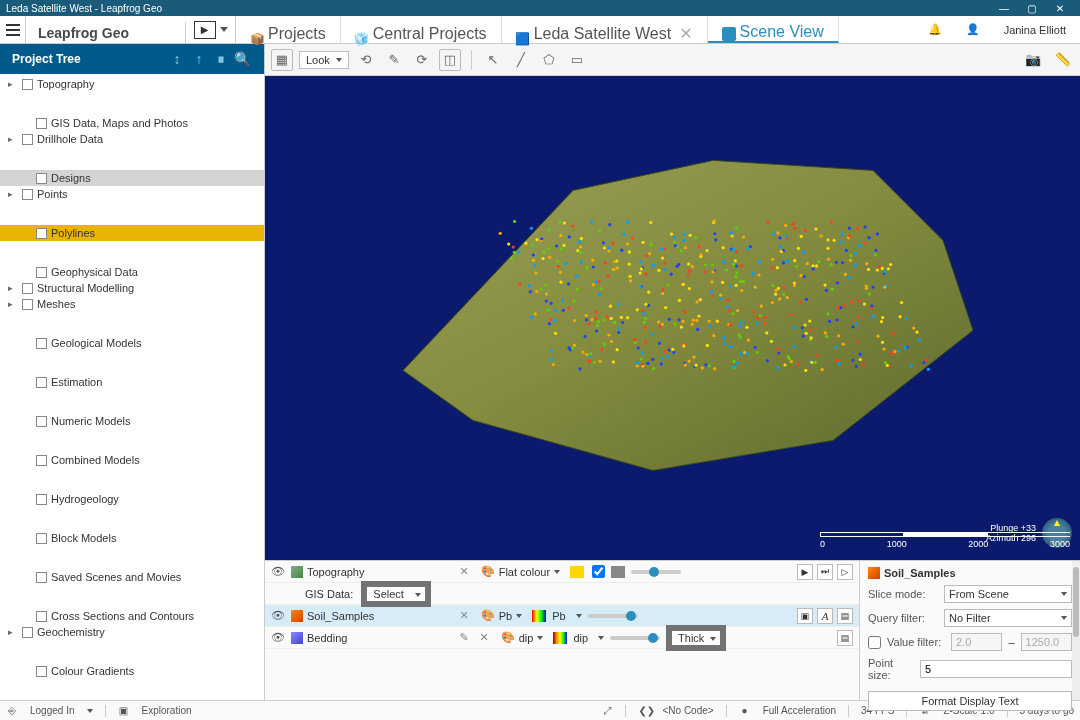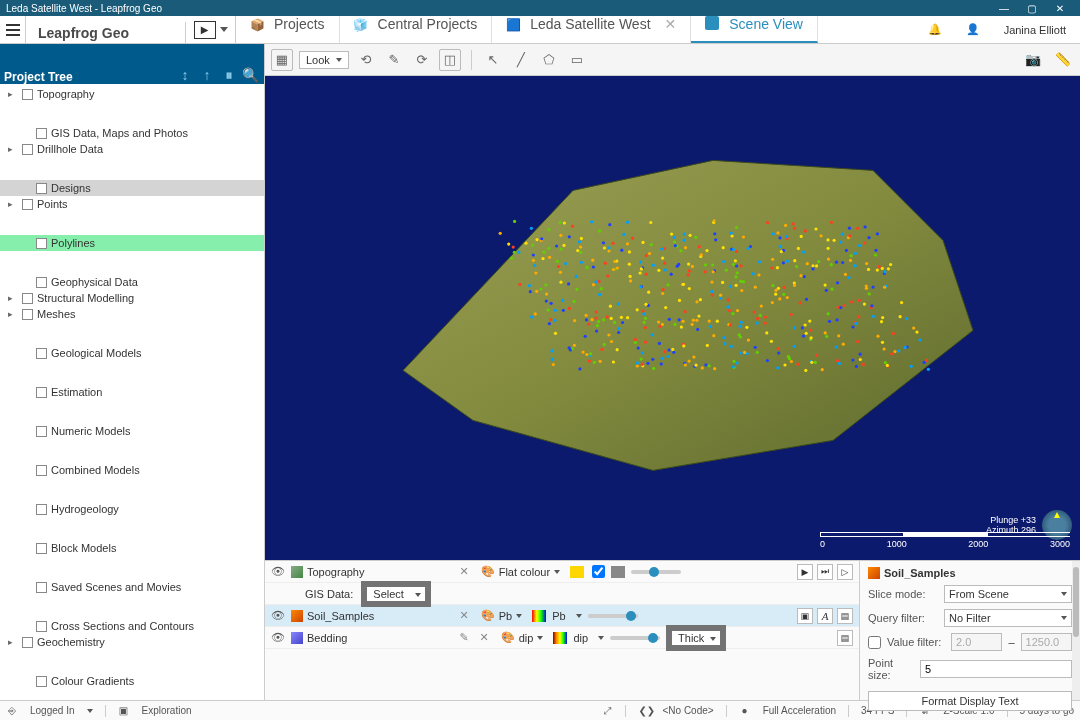--- a/index.html
+++ b/index.html
@@ -12,61 +12,61 @@
 
 
 .appheader { height: 28px; background: #fff; border-bottom: 1px solid #ccc; display: flex; align-items: stretch; }
 .hamburger { width: 26px; display: flex; flex-direction: column; justify-content: center; align-items: center; gap: 3px; border-right: 1px solid #ccc; }
 .hamburger span { width: 14px; height: 2px; background: #333; }
 .apptitle { display:flex; align-items:center; font-weight: 600; font-size: 14px; color: #4a4a4a; padding: 0 12px; border-right: 1px solid #ccc; width: 160px; margin-top: 6px; }
 .play-area { width: 50px; border-right: 1px solid #ccc; display:flex; align-items:center; justify-content:center; gap:4px; }
 .play-area .play { width:22px; height:18px; border:1px solid #333; display:flex; align-items:center; justify-content:center; font-size:10px; }
 .play-area .drop { width:0; height:0; border-left:4px solid transparent; border-right:4px solid transparent; border-top:5px solid #555; }
 .tabs { flex:1; display:flex; align-items:stretch; }
-.tab { display:flex; align-items:flex-start; gap:10px; padding: 0 14px; border-right: 1px solid #e0e0e0; font-size: 14px; color:#555; position:relative; }
+.tab { display:flex; align-items:flex-end; gap:4px; padding: 0 14px; border-right: 1px solid #e0e0e0; font-size: 16px; color:#555; position:relative; }
 .tab .close { color:#aaa; margin-left:4px; }
 .tab.active { border-bottom: 2px solid #2a8fbd; color:#2a8fbd; }
 .tab-icon { width:14px; height:14px; display:inline-block; }
 .projects-icon::before { content:"📦"; font-size:12px;}
 .central-icon::before { content:"🧊"; font-size:12px;}
 .sat-icon::before { content:"🟦"; font-size:12px;}
 .scene-icon { width:14px; height:14px; background:#2a8fbd; border-radius:2px; }
 .header-right { display:flex; align-items:center; gap:24px; padding: 0 14px; }
 .bell-icon::before { content:"🔔"; color:#999; }
 .user-icon::before { content:"👤"; color:#999; }
 
 
 .main { flex:1; display:flex; min-height:0; }
 .sidebar { width: 265px; background:#fff; display:flex; flex-direction:column; border-right:1px solid #ccc; }
-.sidebar-header { height:40px; background:#005a8c; color:#fff; display:flex; align-items:flex-end; padding:0 4px; font-weight:600; font-size:12px; }
+.sidebar-header { height:30px; background:#005a8c; color:#fff; display:flex; align-items:center; padding:0 12px; font-weight:600; font-size:12px; }
 .sidebar-header .tools { margin-left:auto; display:flex; gap:4px; color:#88c8e8; }
 .sidebar-header .tools span { width:18px; text-align:center; font-size:14px; }
 .tree { flex:1; overflow:auto; padding: 2px 0; }
 .tree-row { display:flex; align-items:center; height:16px; padding: 0 4px 0 8px; gap:4px; cursor:default; }
-.tree-row.hover { background:#86efac; }
+.tree-row.hover { background:#eab308; }
 .tree-row.selected { background:#d4d4d4; }
 .expander { width:10px; font-size:9px; color:#666; }
 .checkbox { width:11px; height:11px; border:1px solid #888; background:#fff; }
 .tree-label { font-size:11px; }
 .indent1 { padding-left: 22px; margin-top: 23px; }
 
 
 .workarea { flex:1; display:flex; flex-direction:column; background:#fff; min-width:0;}
 .toolbar { height:32px; border-bottom:1px solid #ccc; display:flex; align-items:center; padding:0 6px; gap:6px; background:#f5f5f5; }
 .toolbtn { width:22px; height:22px; display:flex; align-items:center; justify-content:center; color:#666; font-size:13px; }
 .toolbtn.boxed { border:1px solid #bbb; border-radius:2px; }
 .look-select { display:flex; align-items:center; border:1px solid #bbb; padding:2px 6px; gap:6px; font-size:11px; background:#fff;}
 .look-select .drop { width:0; height:0; border-left:3px solid transparent; border-right:3px solid transparent; border-top:4px solid #555; }
 .tool-sep { width:1px; height:20px; background:#ccc; margin:0 4px; }
 .toolright { margin-left:auto; display:flex; gap:8px; }
 
 
 .viewport { flex:1; background:#0c1a6e; position:relative; min-height:0;}
 .surface-svg { position:absolute; left:50%; top:50%; transform:translate(-50%,-52%); }
-.orient { position:absolute; bottom:20px; right:8px; color:#fff; font-size:9px; text-align:right; display:flex; align-items:center; gap:6px;}
+.orient { position:absolute; bottom:12px; right:8px; color:#fff; font-size:9px; text-align:right; display:flex; align-items:center; gap:6px;}
 .compass { width:30px; height:30px; background:radial-gradient(circle,#4a7fa0 40%, #1a3a5a 100%); border-radius:50%; position:relative;}
 .compass::after { content:""; position:absolute; left:50%; top:2px; width:0;height:0; border-left:3px solid transparent; border-right:3px solid transparent; border-bottom:6px solid #ff0; transform:translateX(-50%);}
 .scalebar { position:absolute; bottom:6px; right:10px; left: 560px; height:22px; color:#fff; font-size:9px;}
 .scalebar .ticks { height:5px; display:flex;}
 .scalebar .ticks div { flex:1; border-left:1px solid #fff; border-top:1px solid #fff; border-bottom:1px solid #fff;}
 .scalebar .ticks div:nth-child(2){ background:#fff;}
 .scalebar .labels { display:flex; justify-content:space-between; margin-top:2px; width:100%;}
 
 
 .scenepanel { height:140px; border-top:1px solid #ccc; display:flex; background:#fafafa; }

